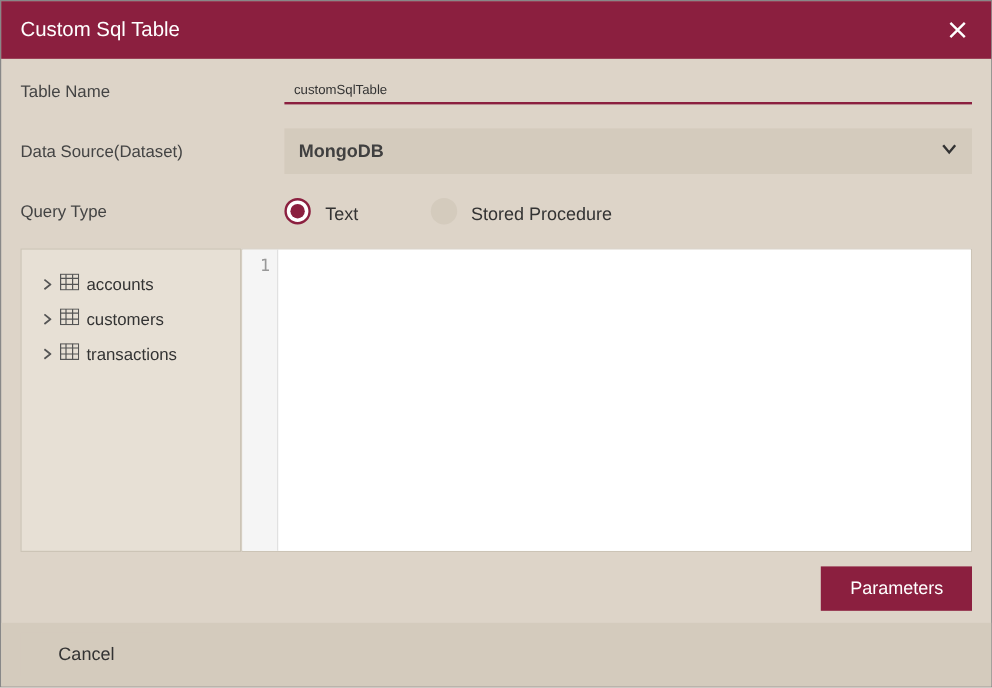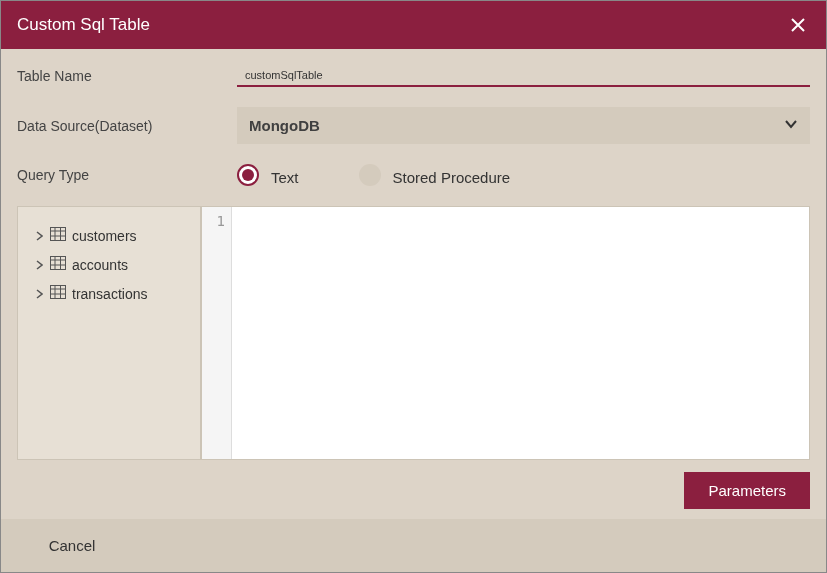--- a/index.html
+++ b/index.html
@@ -282,38 +282,38 @@
           </span>
           <span class="tree-icon">
             <svg viewBox="0 0 16 14">
                 <rect x="0.5" y="0.5" width="15" height="13" stroke="#555" fill="none"></rect>
                 <line x1="0.5" y1="4" x2="15.5" y2="4" stroke="#555"></line>
                 <line x1="0.5" y1="9" x2="15.5" y2="9" stroke="#555"></line>
                 <line x1="5" y1="0.5" x2="5" y2="13.5" stroke="#555"></line>
                 <line x1="10.5" y1="0.5" x2="10.5" y2="13.5" stroke="#555"></line>
               </svg>
           </span>
-          <span>customers</span>
+          <span>accounts</span>
         </div>
         <div class="tree-item">
           <span class="tree-expand">
             <svg viewBox="0 0 7 10">
                 <path d="M1 1 L6 5 L1 9" stroke="#555" stroke-width="1.5" fill="none"></path>
               </svg>
           </span>
           <span class="tree-icon">
             <svg viewBox="0 0 16 14">
                 <rect x="0.5" y="0.5" width="15" height="13" stroke="#555" fill="none"></rect>
                 <line x1="0.5" y1="4" x2="15.5" y2="4" stroke="#555"></line>
                 <line x1="0.5" y1="9" x2="15.5" y2="9" stroke="#555"></line>
                 <line x1="5" y1="0.5" x2="5" y2="13.5" stroke="#555"></line>
                 <line x1="10.5" y1="0.5" x2="10.5" y2="13.5" stroke="#555"></line>
               </svg>
           </span>
-          <span>accounts</span>
+          <span>customers</span>
         </div>
         <div class="tree-item">
           <span class="tree-expand">
             <svg viewBox="0 0 7 10">
                 <path d="M1 1 L6 5 L1 9" stroke="#555" stroke-width="1.5" fill="none"></path>
               </svg>
           </span>
           <span class="tree-icon">
             <svg viewBox="0 0 16 14">
                 <rect x="0.5" y="0.5" width="15" height="13" stroke="#555" fill="none"></rect>

